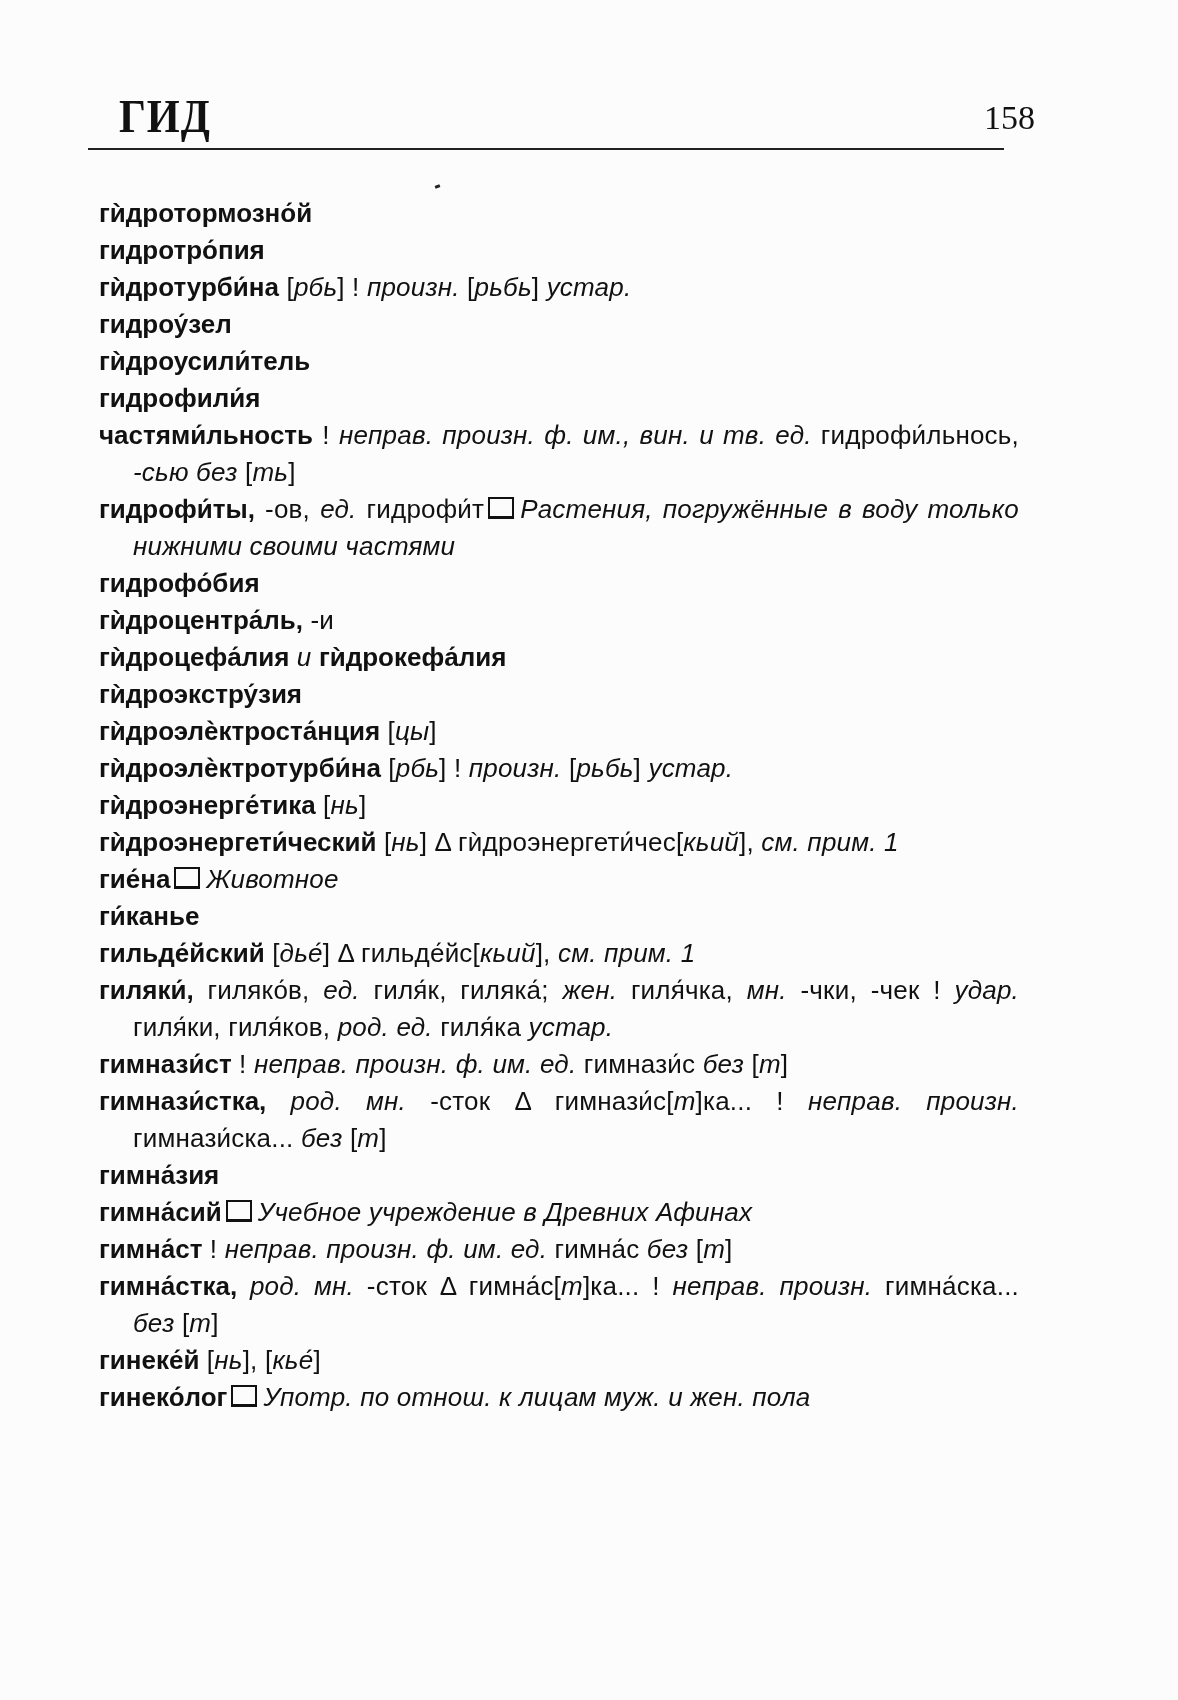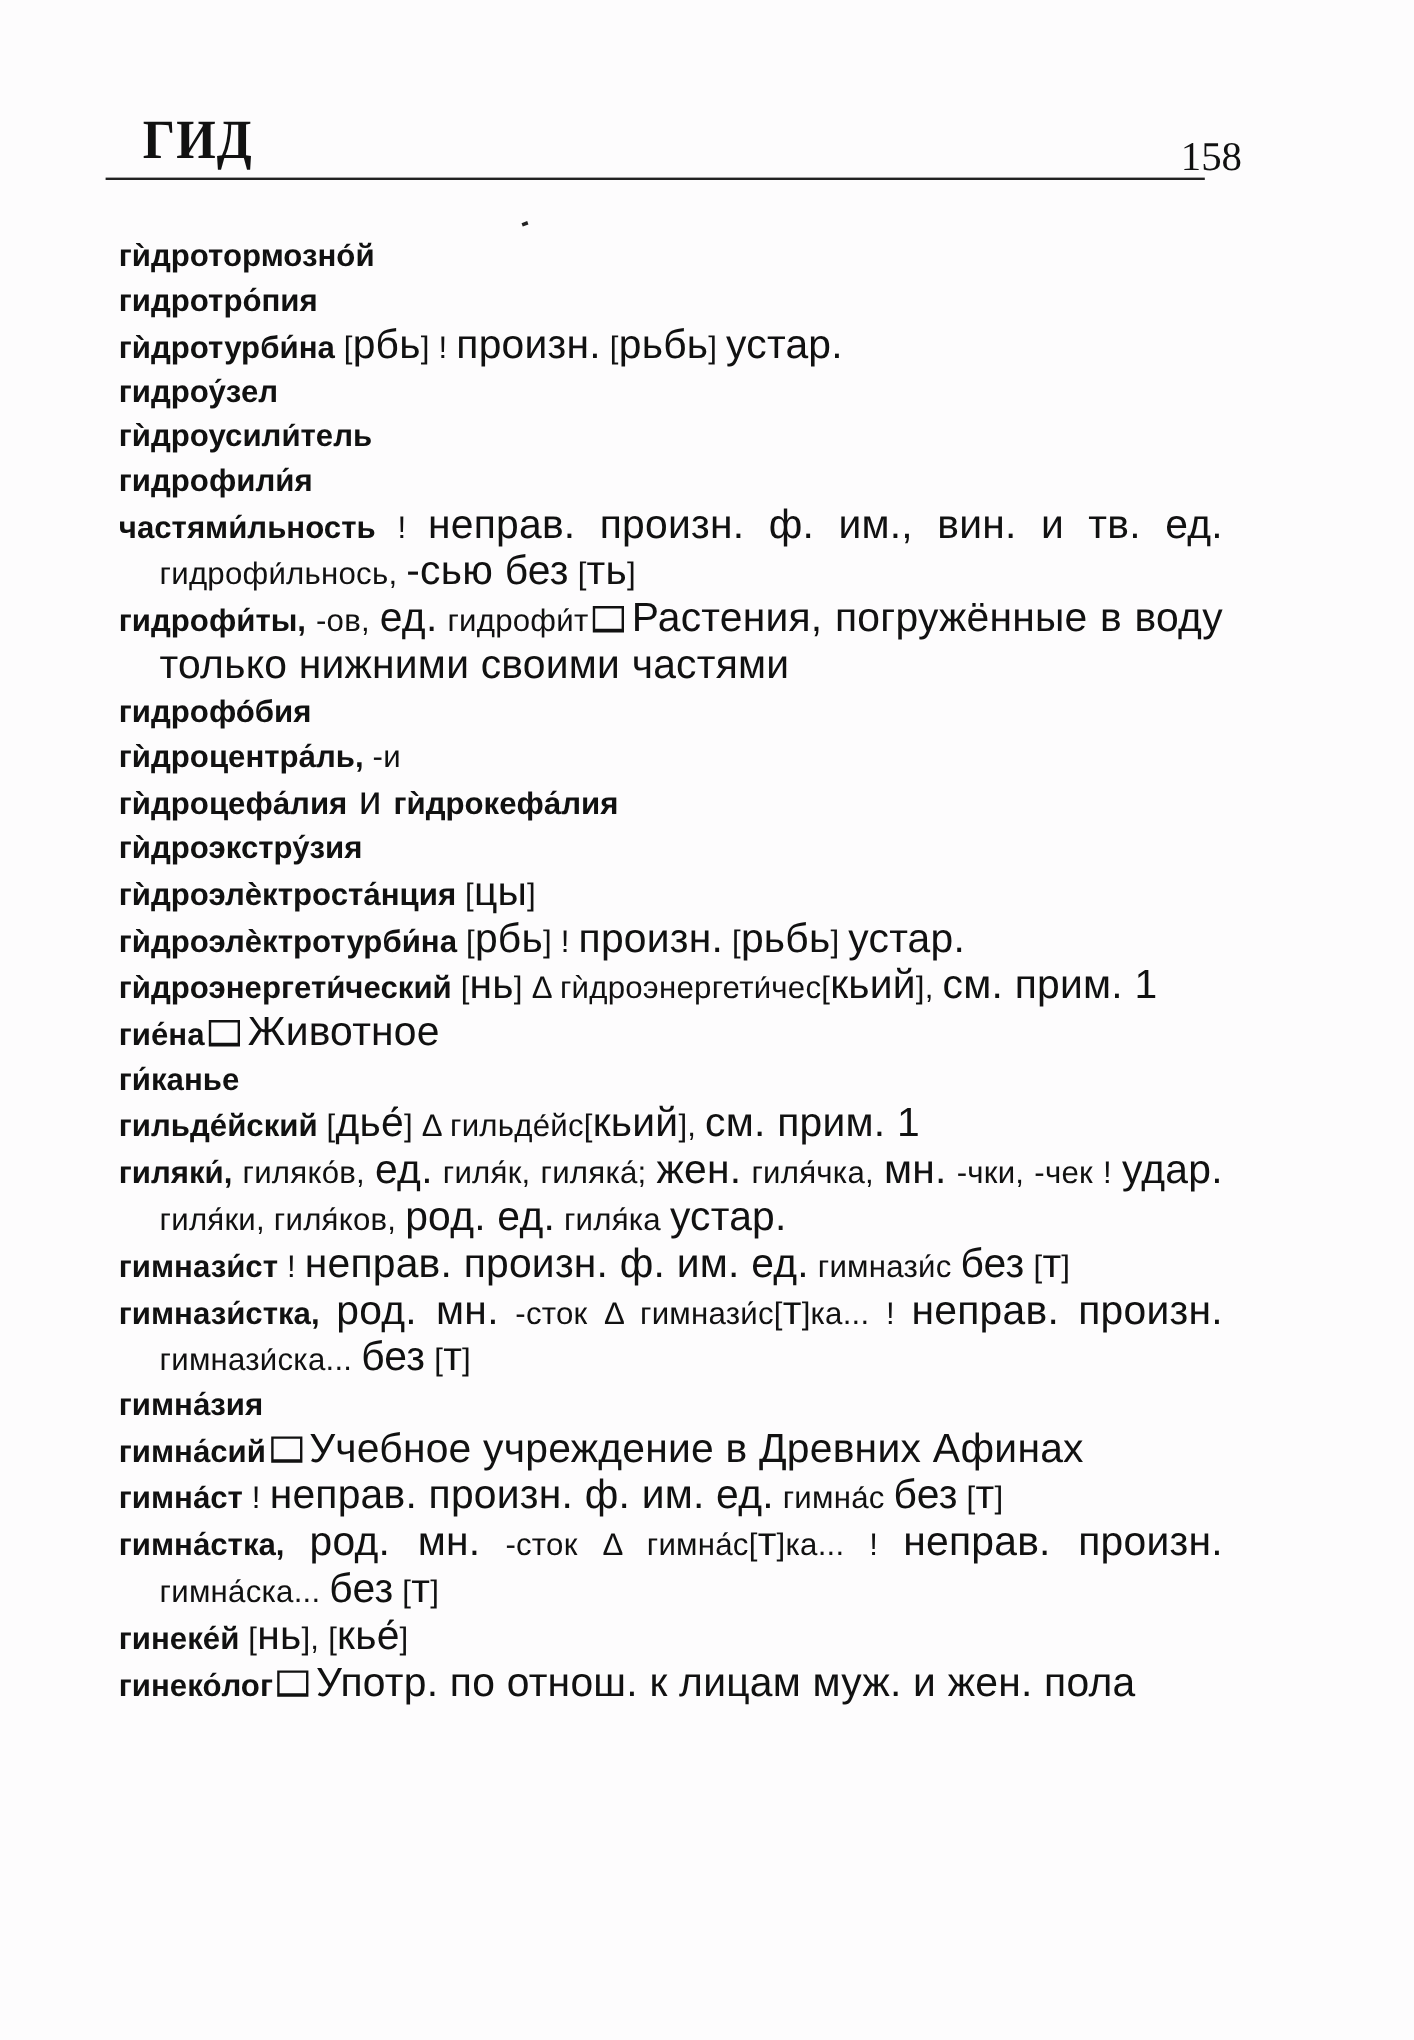--- a/index.html
+++ b/index.html
@@ -31,21 +31,21 @@
       font-weight: bold;
       font-size: 46px;
       line-height: 50px;
       letter-spacing: 1px;
       transform: scaleX(0.92);
       transform-origin: left;
     }
     .page-number {
       position: absolute;
       right: 0;
-      top: 20px;
+      top: 6px;
       font-family: "Liberation Serif", serif;
       font-size: 34px;
       line-height: 40px;
     }
     .header-rule {
       position: absolute;
       left: 88px;
       top: 148px;
       width: 916px;
       height: 0;
@@ -80,21 +80,22 @@
       font-size: 26px;
       letter-spacing: 0px;
     }
     .run-normal {
       font-family: "Liberation Sans", sans-serif;
       font-weight: normal;
       font-size: 26px;
     }
     .run-italic {
       font-family: "Liberation Sans", sans-serif;
-      font-size: 34px;
+      font-style: italic;
+      font-size: 26px;
     }
     .run-box {
       display: inline-block;
       width: 22px;
       height: 17px;
       border: 2px solid #111;
       border-bottom-width: 3px;
       vertical-align: -1px;
       margin: 0 6px 0 4px;
       text-indent: 0;
@@ -118,20 +119,21 @@
     <div class="entry"><span class="run-bold">гѝдроусили́тель</span></div>
     <div class="entry"><span class="run-bold">гидрофили́я</span></div>
     <div class="entry"><span class="run-bold">частями́льность</span><span class="run-normal"> ! </span><span class="run-italic">неправ. произн. ф. им., вин. и тв. ед.</span><span class="run-normal"> гидрофи́льнось, </span><span class="run-italic">-сью без</span><span class="run-normal"> [</span><span class="run-italic">ть</span><span class="run-normal">]</span></div>
     <div class="entry"><span class="run-bold">гидрофи́ты,</span><span class="run-normal"> -ов, </span><span class="run-italic">ед.</span><span class="run-normal"> гидрофи́т</span><span class="run-box"></span><span class="run-italic">Растения, погружённые в воду только нижними своими частями</span></div>
     <div class="entry"><span class="run-bold">гидрофо́бия</span></div>
     <div class="entry"><span class="run-bold">гѝдроцентра́ль,</span><span class="run-normal"> -и</span></div>
     <div class="entry"><span class="run-bold">гѝдроцефа́лия</span><span class="run-italic"> и </span><span class="run-bold">гѝдрокефа́лия</span></div>
     <div class="entry"><span class="run-bold">гѝдроэкстру́зия</span></div>
     <div class="entry"><span class="run-bold">гѝдроэлѐктроста́нция</span><span class="run-normal"> [</span><span class="run-italic">цы</span><span class="run-normal">]</span></div>
     <div class="entry"><span class="run-bold">гѝдроэлѐктротурби́на</span><span class="run-normal"> [</span><span class="run-italic">рбь</span><span class="run-normal">] ! </span><span class="run-italic">произн.</span><span class="run-normal"> [</span><span class="run-italic">рьбь</span><span class="run-normal">] </span><span class="run-italic">устар.</span></div>
+    <div class="entry"><span class="run-bold">гѝдроэнерге́тика</span><span class="run-normal"> [</span><span class="run-italic">нь</span><span class="run-normal">]</span></div>
     <div class="entry"><span class="run-bold">гѝдроэнергети́ческий</span><span class="run-normal"> [</span><span class="run-italic">нь</span><span class="run-normal">] Δ гѝдроэнергети́чес[</span><span class="run-italic">кьий</span><span class="run-normal">], </span><span class="run-italic">см. прим. 1</span></div>
     <div class="entry"><span class="run-bold">гие́на</span><span class="run-box"></span><span class="run-italic">Животное</span></div>
     <div class="entry"><span class="run-bold">ги́канье</span></div>
     <div class="entry"><span class="run-bold">гильде́йский</span><span class="run-normal"> [</span><span class="run-italic">дье́</span><span class="run-normal">] Δ гильде́йс[</span><span class="run-italic">кьий</span><span class="run-normal">], </span><span class="run-italic">см. прим. 1</span></div>
     <div class="entry"><span class="run-bold">гиляки́,</span><span class="run-normal"> гиляко́в, </span><span class="run-italic">ед.</span><span class="run-normal"> гиля́к, гиляка́; </span><span class="run-italic">жен.</span><span class="run-normal"> гиля́чка, </span><span class="run-italic">мн.</span><span class="run-normal"> -чки, -чек ! </span><span class="run-italic">удар.</span><span class="run-normal"> гиля́ки, гиля́ков, </span><span class="run-italic">род. ед.</span><span class="run-normal"> гиля́ка </span><span class="run-italic">устар.</span></div>
     <div class="entry"><span class="run-bold">гимнази́ст</span><span class="run-normal"> ! </span><span class="run-italic">неправ. произн. ф. им. ед.</span><span class="run-normal"> гимнази́с </span><span class="run-italic">без</span><span class="run-normal"> [</span><span class="run-italic">т</span><span class="run-normal">]</span></div>
     <div class="entry"><span class="run-bold">гимнази́стка,</span><span class="run-normal"> </span><span class="run-italic">род. мн.</span><span class="run-normal"> -сток Δ гимнази́с[</span><span class="run-italic">т</span><span class="run-normal">]ка... ! </span><span class="run-italic">неправ. произн.</span><span class="run-normal"> гимнази́ска... </span><span class="run-italic">без</span><span class="run-normal"> [</span><span class="run-italic">т</span><span class="run-normal">]</span></div>
     <div class="entry"><span class="run-bold">гимна́зия</span></div>
     <div class="entry"><span class="run-bold">гимна́сий</span><span class="run-box"></span><span class="run-italic">Учебное учреждение в Древних Афинах</span></div>
     <div class="entry"><span class="run-bold">гимна́ст</span><span class="run-normal"> ! </span><span class="run-italic">неправ. произн. ф. им. ед.</span><span class="run-normal"> гимна́с </span><span class="run-italic">без</span><span class="run-normal"> [</span><span class="run-italic">т</span><span class="run-normal">]</span></div>

